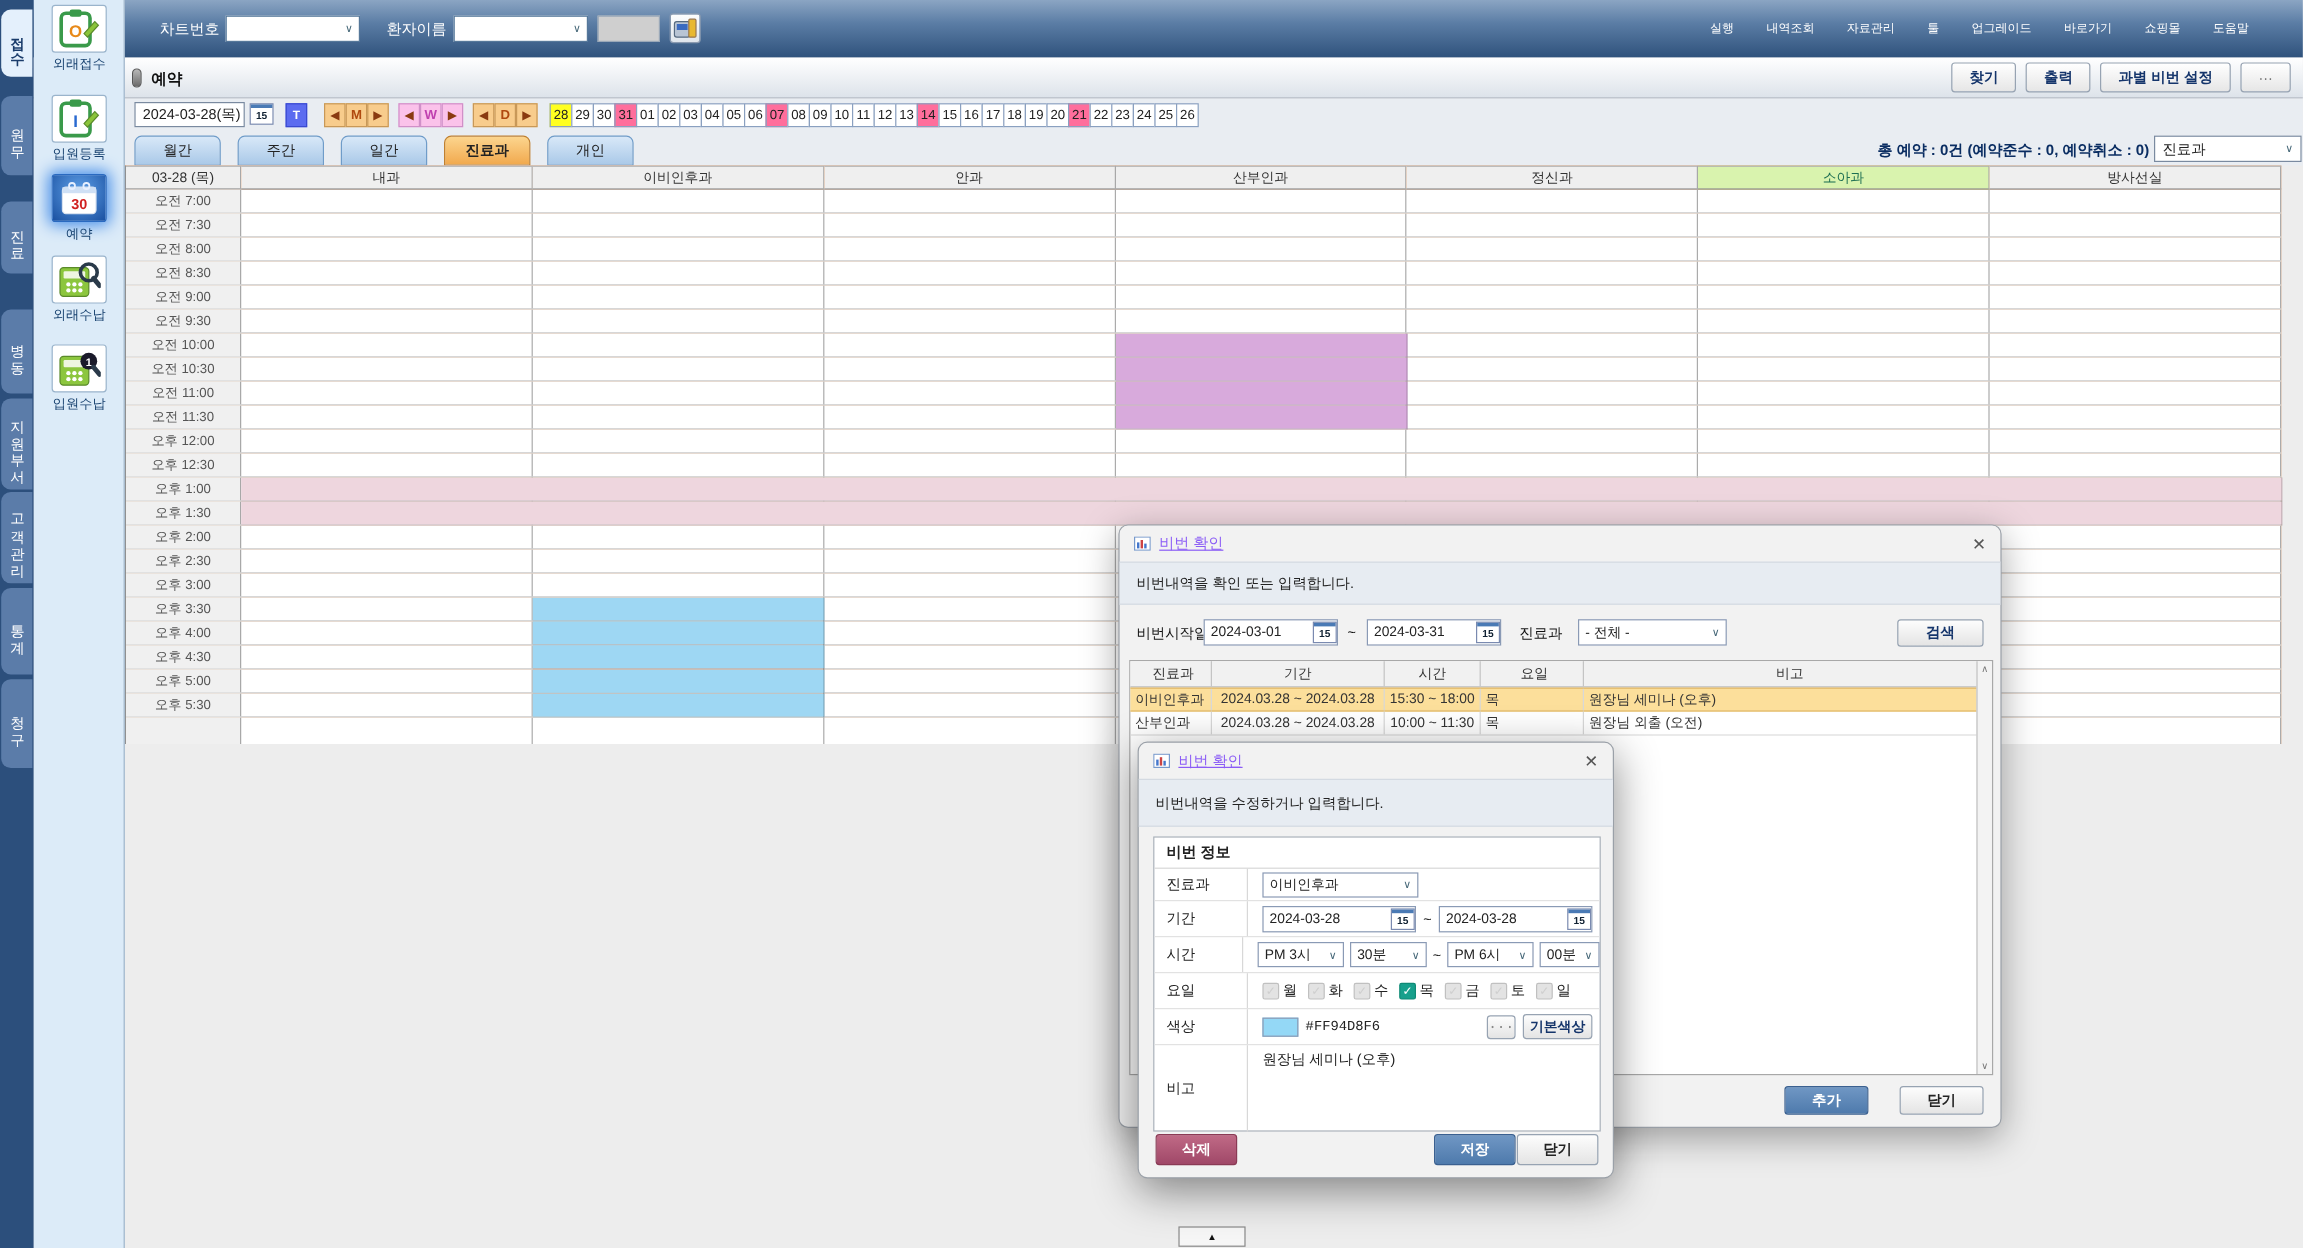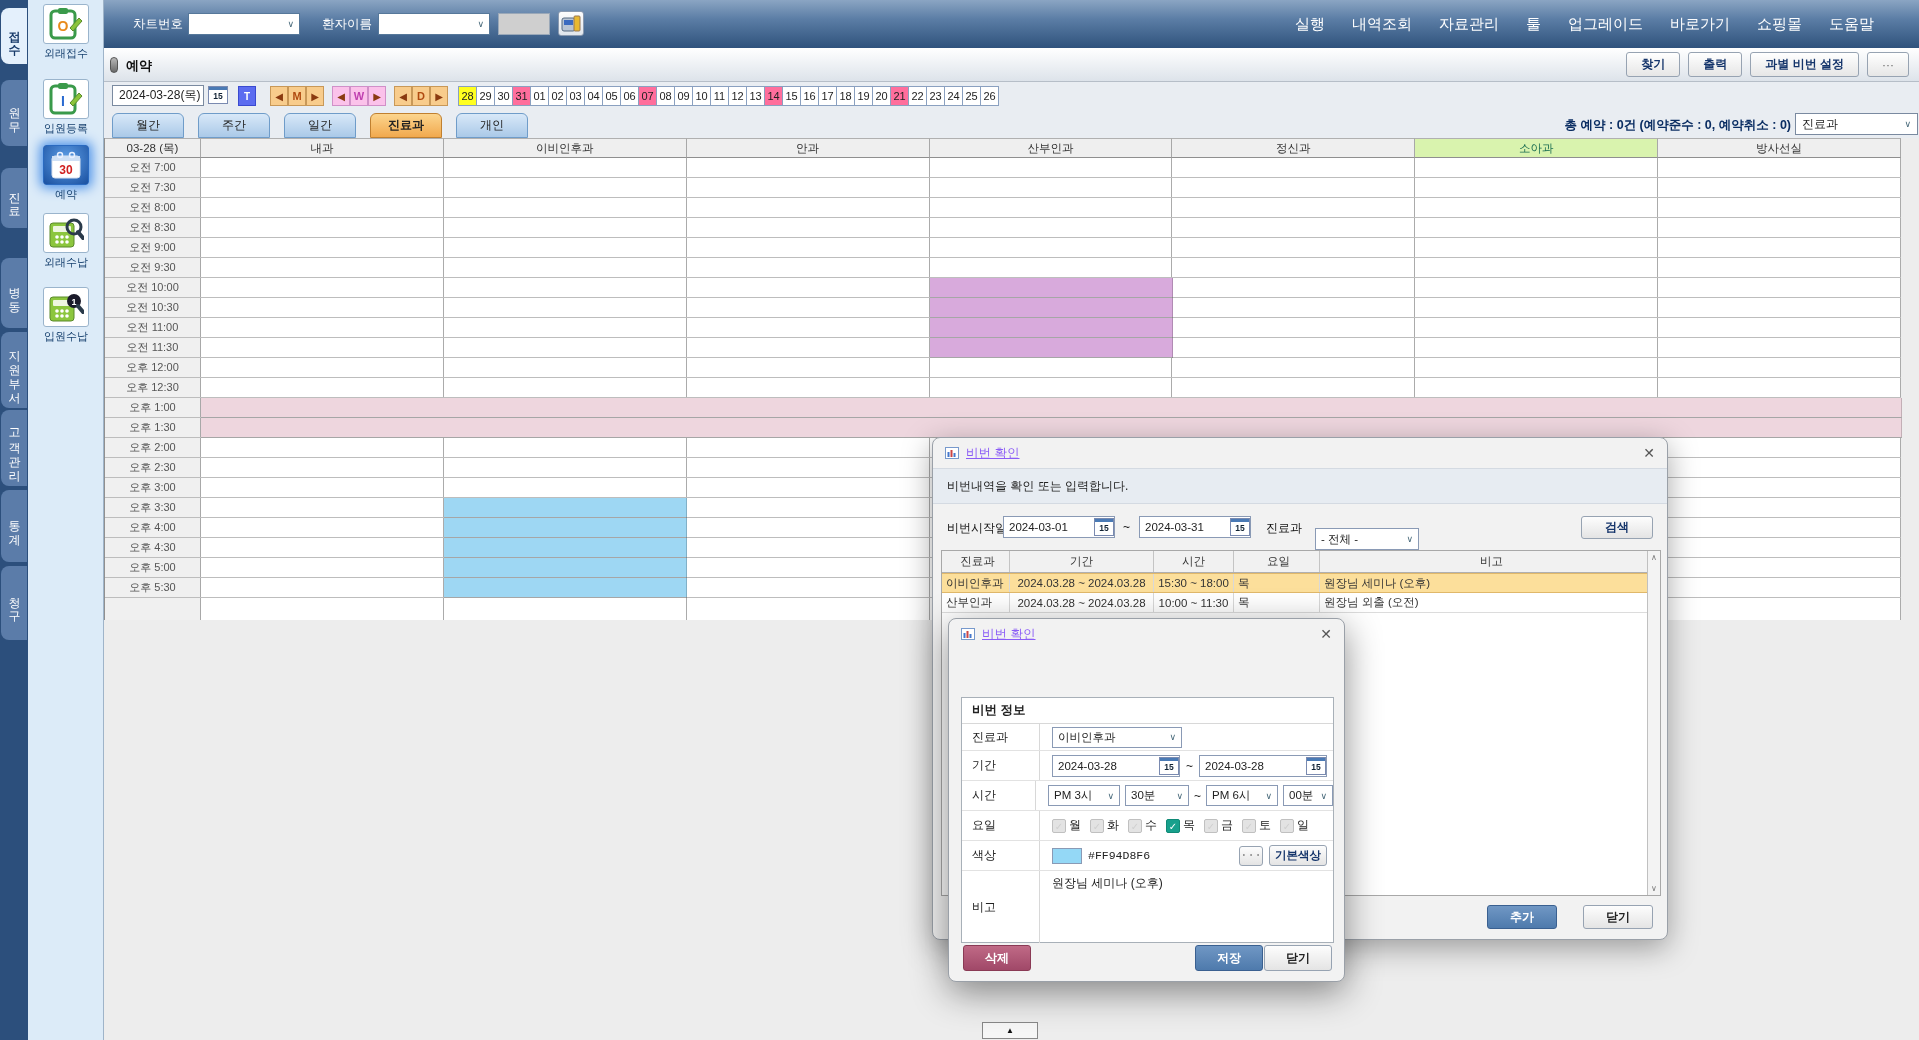--- a/index.html
+++ b/index.html
@@ -8,21 +8,21 @@
 
   
   .topbar { position:absolute; left:0; top:0; width:1919px; height:48px;
     background:linear-gradient(180deg,#8ba5c3 0%,#5b7da5 40%,#2f527c 100%); z-index:2; }
   .topbar .flabel { position:absolute; top:16px; color:#fff; font-size:12.5px; }
   .combo { position:absolute; top:13px; height:22px; background:#fff; border:1px solid #51central; border:1px solid #56789a; display:flex; align-items:center; }
   .combo .chev { margin-left:auto; padding-right:5px; color:#467; font-size:9px; }
   .graybox { position:absolute; top:13px; height:22px; background:#cfcfcf; border:1px solid #9aa8b8; }
   .iconbtn { position:absolute; top:11px; width:26px; height:25px; background:linear-gradient(#fdfdfd,#dfe5ec); border:1px solid #8a9ab0; border-radius:3px; display:flex; align-items:center; justify-content:center; }
   .menu { position:absolute; right:45px; top:0; height:48px; display:flex; gap:27px; align-items:center; }
-  .menu span { color:#fff; font-size:15px; cursor:default; }
+  .menu span { color:#fff; font-size:10px; cursor:default; }
 
   
   .titlebar { position:absolute; left:0; top:48px; width:1919px; height:34px;
     background:linear-gradient(#ffffff,#dde3ea); border-bottom:1px solid #b6bec8; z-index:2; }
   .pill { position:absolute; left:110px; top:9px; width:8px; height:16px; border-radius:4px;
     background:linear-gradient(#b8b8b8,#6a6a6a); border:1px solid #555; }
   .page-title { position:absolute; left:126px; top:9px; font-size:13px; font-weight:bold; color:#111; }
   .tb-btns { position:absolute; right:10px; top:4px; display:flex; gap:8px; }
   .tb-btn { height:25px; padding:0 14px; background:linear-gradient(#ffffff,#e6e6e6); border:1px solid #97a3b2;
     border-radius:3px; font-size:12px; font-weight:bold; color:#15356b; display:flex; align-items:center; }
@@ -605,21 +605,21 @@
     </div>
     <span class="lb" style="left:190px;">~</span>
     <div class="dt-input" style="position:absolute;left:206px;top:0;width:112px;">
       <span class="v">2024-03-31</span>
       <div class="calbtn">
         <div class="bar"></div>
           <div class="num">15</div>
       </div>
     </div>
     <span class="lb" style="left:333px;">진료과</span>
-    <div class="selbox" style="position:absolute;left:382px;top:12px;width:104px;">
+    <div class="selbox" style="position:absolute;left:382px;top:0;width:124px;">
       <span>- 전체 -</span>
       <span class="chev">∨</span>
     </div>
     <div class="btn-plain" style="position:absolute;right:14px;top:0;width:72px;height:23px;">검색</div>
   </div>
 
   <div class="d1-table">
     <div class="t-hrow" id="d1-thead">
         <div class="t-h c0">진료과</div>
         <div class="t-h c1">기간</div>
@@ -659,20 +659,21 @@
   <div class="d-title">
     <svg width="14" height="12" viewBox="0 0 14 12">
       <rect x="0.5" y="0.5" width="13" height="11" fill="#fff" stroke="#7799cc"></rect>
       <rect x="2.5" y="5" width="2" height="5" fill="#4477cc"></rect>
       <rect x="5.5" y="3" width="2" height="7" fill="#cc4444"></rect>
       <rect x="8.5" y="6" width="2" height="4" fill="#4477cc"></rect>
     </svg>
     <span class="t">비번 확인</span>
     <span class="x">✕</span>
   </div>
+  <div class="d-sub">비번내역을 수정하거나 입력합니다.</div>
 
   <div class="group">
     <div class="g-head">비번 정보</div>
 
     <div class="g2-row" style="height:27px;">
       <div class="g2-label">진료과</div>
       <div class="g2-field">
         <div class="selbox" style="width:130px;height:21px;">
           <span>이비인후과</span>
           <span class="chev">∨</span>

